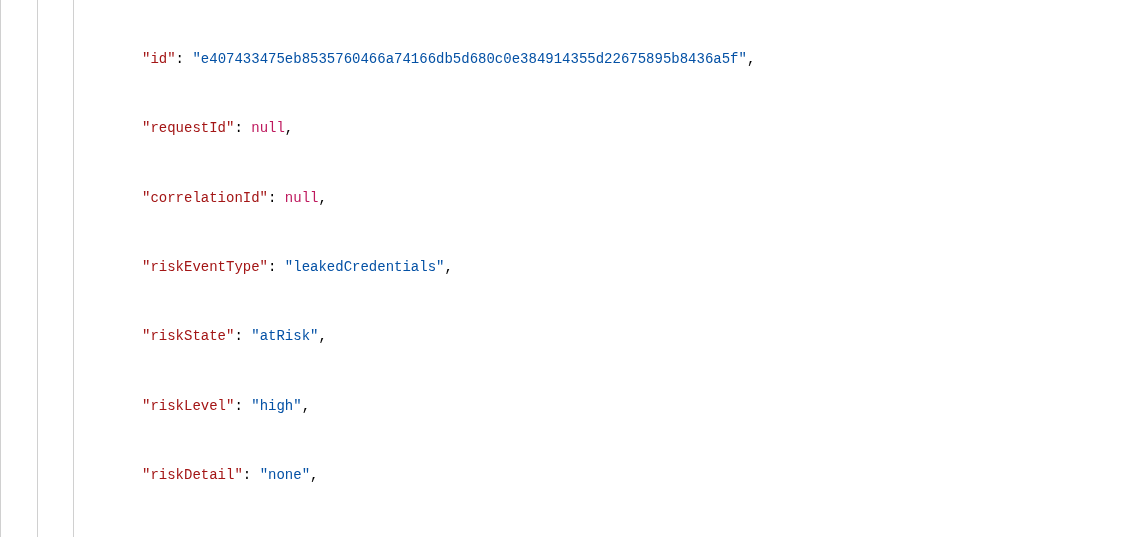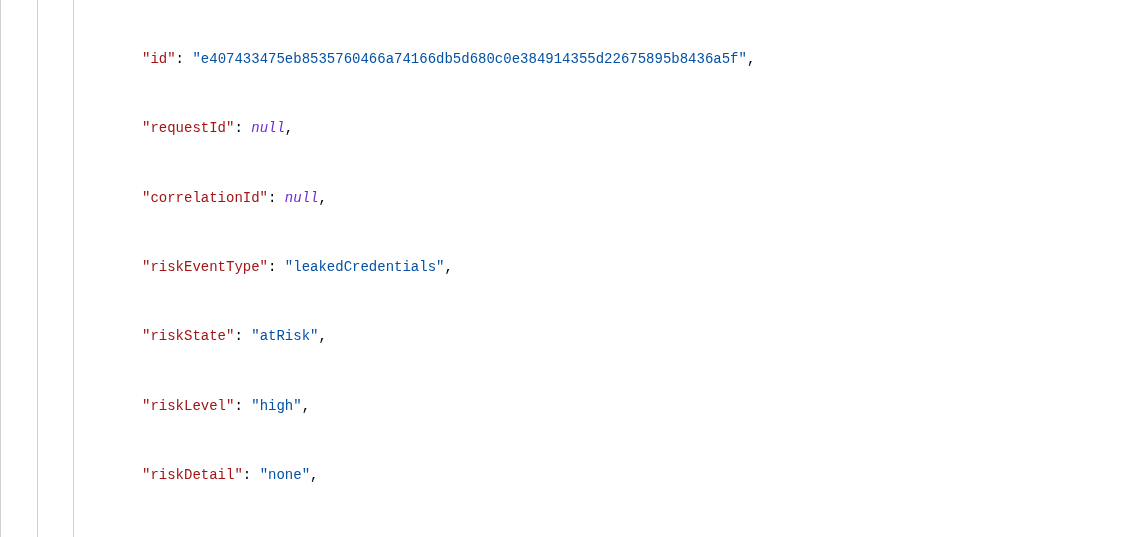--- a/index.html
+++ b/index.html
@@ -32,21 +32,21 @@
       padding-left: 4px;
       padding-top: 2px;
       white-space: pre-wrap;
       word-break: break-all;
     }
     .line {
       display: block;
     }
     .key { color: #a31515; }
     .string { color: #0451a5; }
-    .null { color: #6d28d9; font-style: italic; }
+    .null { color: #be185d; }
     .punct { color: #000000; }
     .indent2 { padding-left: 64px; }
   </style>
 </head>
 <body>
 
 <div class="code-container">
   <div class="gutter">
     <div class="gutter-inner"></div>
   </div>

